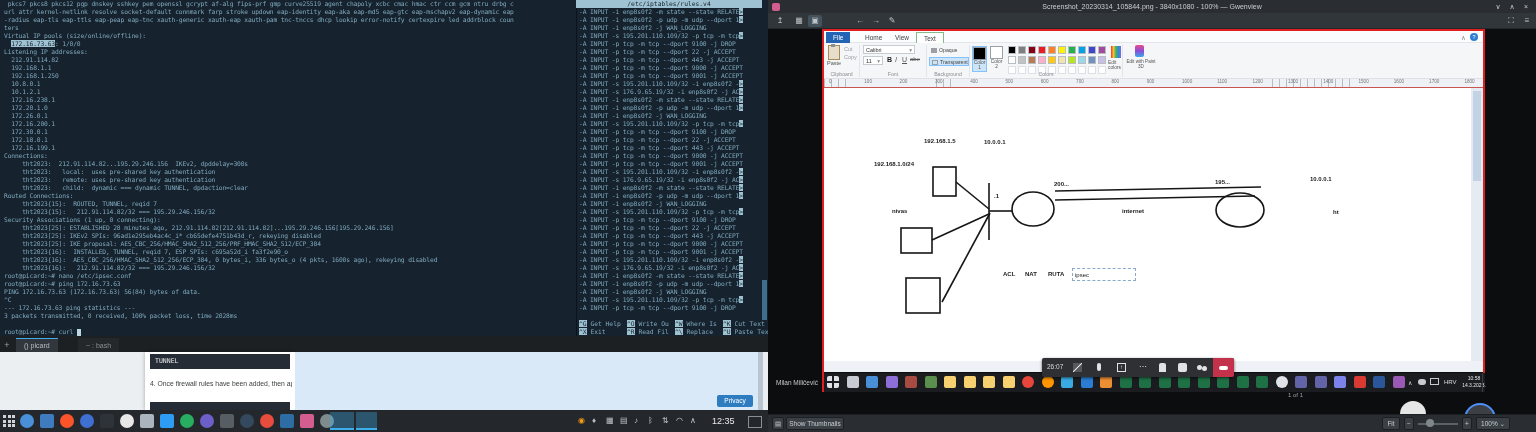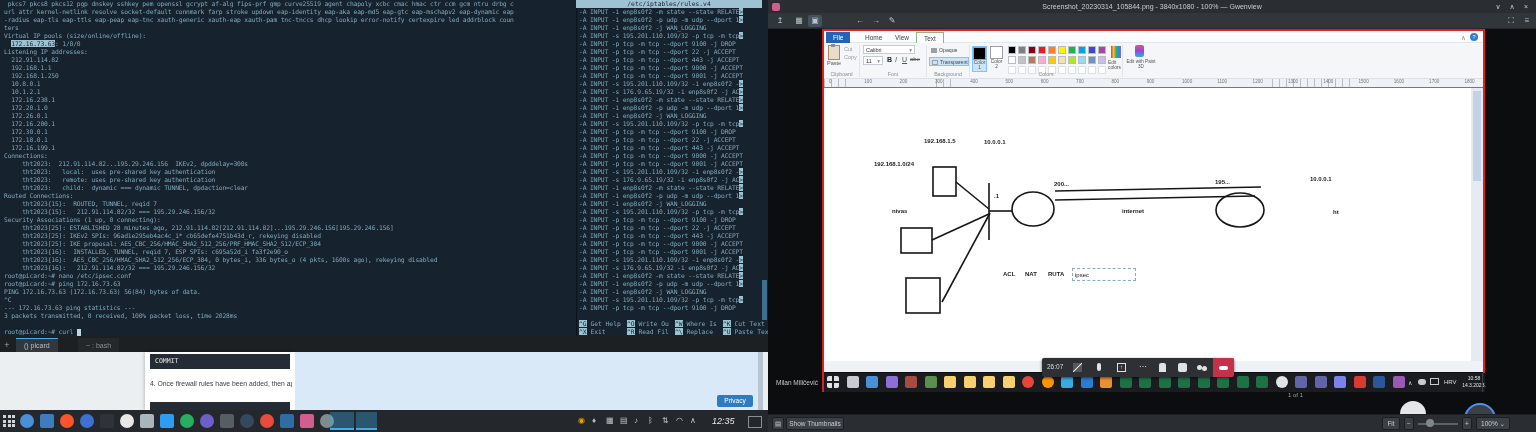--- a/index.html
+++ b/index.html
@@ -212,21 +212,21 @@
   </div>
 
   <div id="tabbar" class="abs">
     <div id="tab-plus" class="abs">+</div>
     <div class="ttab" style="left:16px;">() picard</div>
     <div class="ttab inactive" style="left:78px;">~ : bash</div>
   </div>
 
   <div id="desktop" class="abs">
     <div id="docwin" class="abs">
-      <div class="codebox" style="top:2px;">COMMIT</div>
+      <div class="codebox" style="top:2px;">TUNNEL</div>
       <div id="docstep" class="abs">4. Once firewall rules have been added, then ap</div>
       <div class="codebox" style="top:50px;height:8px;"></div>
     </div>
     <div id="bluepanel" class="abs">
       <div id="privacy-btn" class="abs">Privacy</div>
       <div id="bluescroll" class="abs"></div>
     </div>
   </div>
 
   <div id="kdepanel" class="abs">
@@ -255,21 +255,21 @@
         <div class="tray-glyph" style="left: 578px; color: rgb(243, 156, 18);">◉</div>
         <div class="tray-glyph" style="left: 592px; color: rgb(184, 189, 194);">♦</div>
         <div class="tray-glyph" style="left: 606px; color: rgb(196, 201, 205);">▦</div>
         <div class="tray-glyph" style="left: 620px; color: rgb(196, 201, 205);">▤</div>
         <div class="tray-glyph" style="left: 634px; color: rgb(196, 201, 205);">♪</div>
         <div class="tray-glyph" style="left: 648px; color: rgb(196, 201, 205);">ᛒ</div>
         <div class="tray-glyph" style="left: 662px; color: rgb(196, 201, 205);">⇅</div>
         <div class="tray-glyph" style="left: 676px; color: rgb(196, 201, 205);">◠</div>
         <div class="tray-glyph" style="left: 690px; color: rgb(196, 201, 205);">∧</div>
       </div>
-    <div id="kclock" class="abs" style="left:712px;font-style:italic;">12:35</div>
+    <div id="kclock" class="abs" style="left:712px;">12:35</div>
     <div id="kpager" class="abs" style="left:748px;"></div>
   </div>
 
   <div id="gw" class="abs">
     <div id="gw-titlebar" class="abs">
       <div class="abs" style="left:4px;top:3px;width:8px;height:8px;background:#d35d8e;border-radius:2px;"></div>
       <div id="gw-title" class="abs">Screenshot_20230314_105844.png - 3840x1080 - 100% — Gwenview</div>
       <div class="wbtn" style="left:724px;">∨</div>
       <div class="wbtn" style="left:738px;">∧</div>
       <div class="wbtn" style="left:752px;">×</div>

